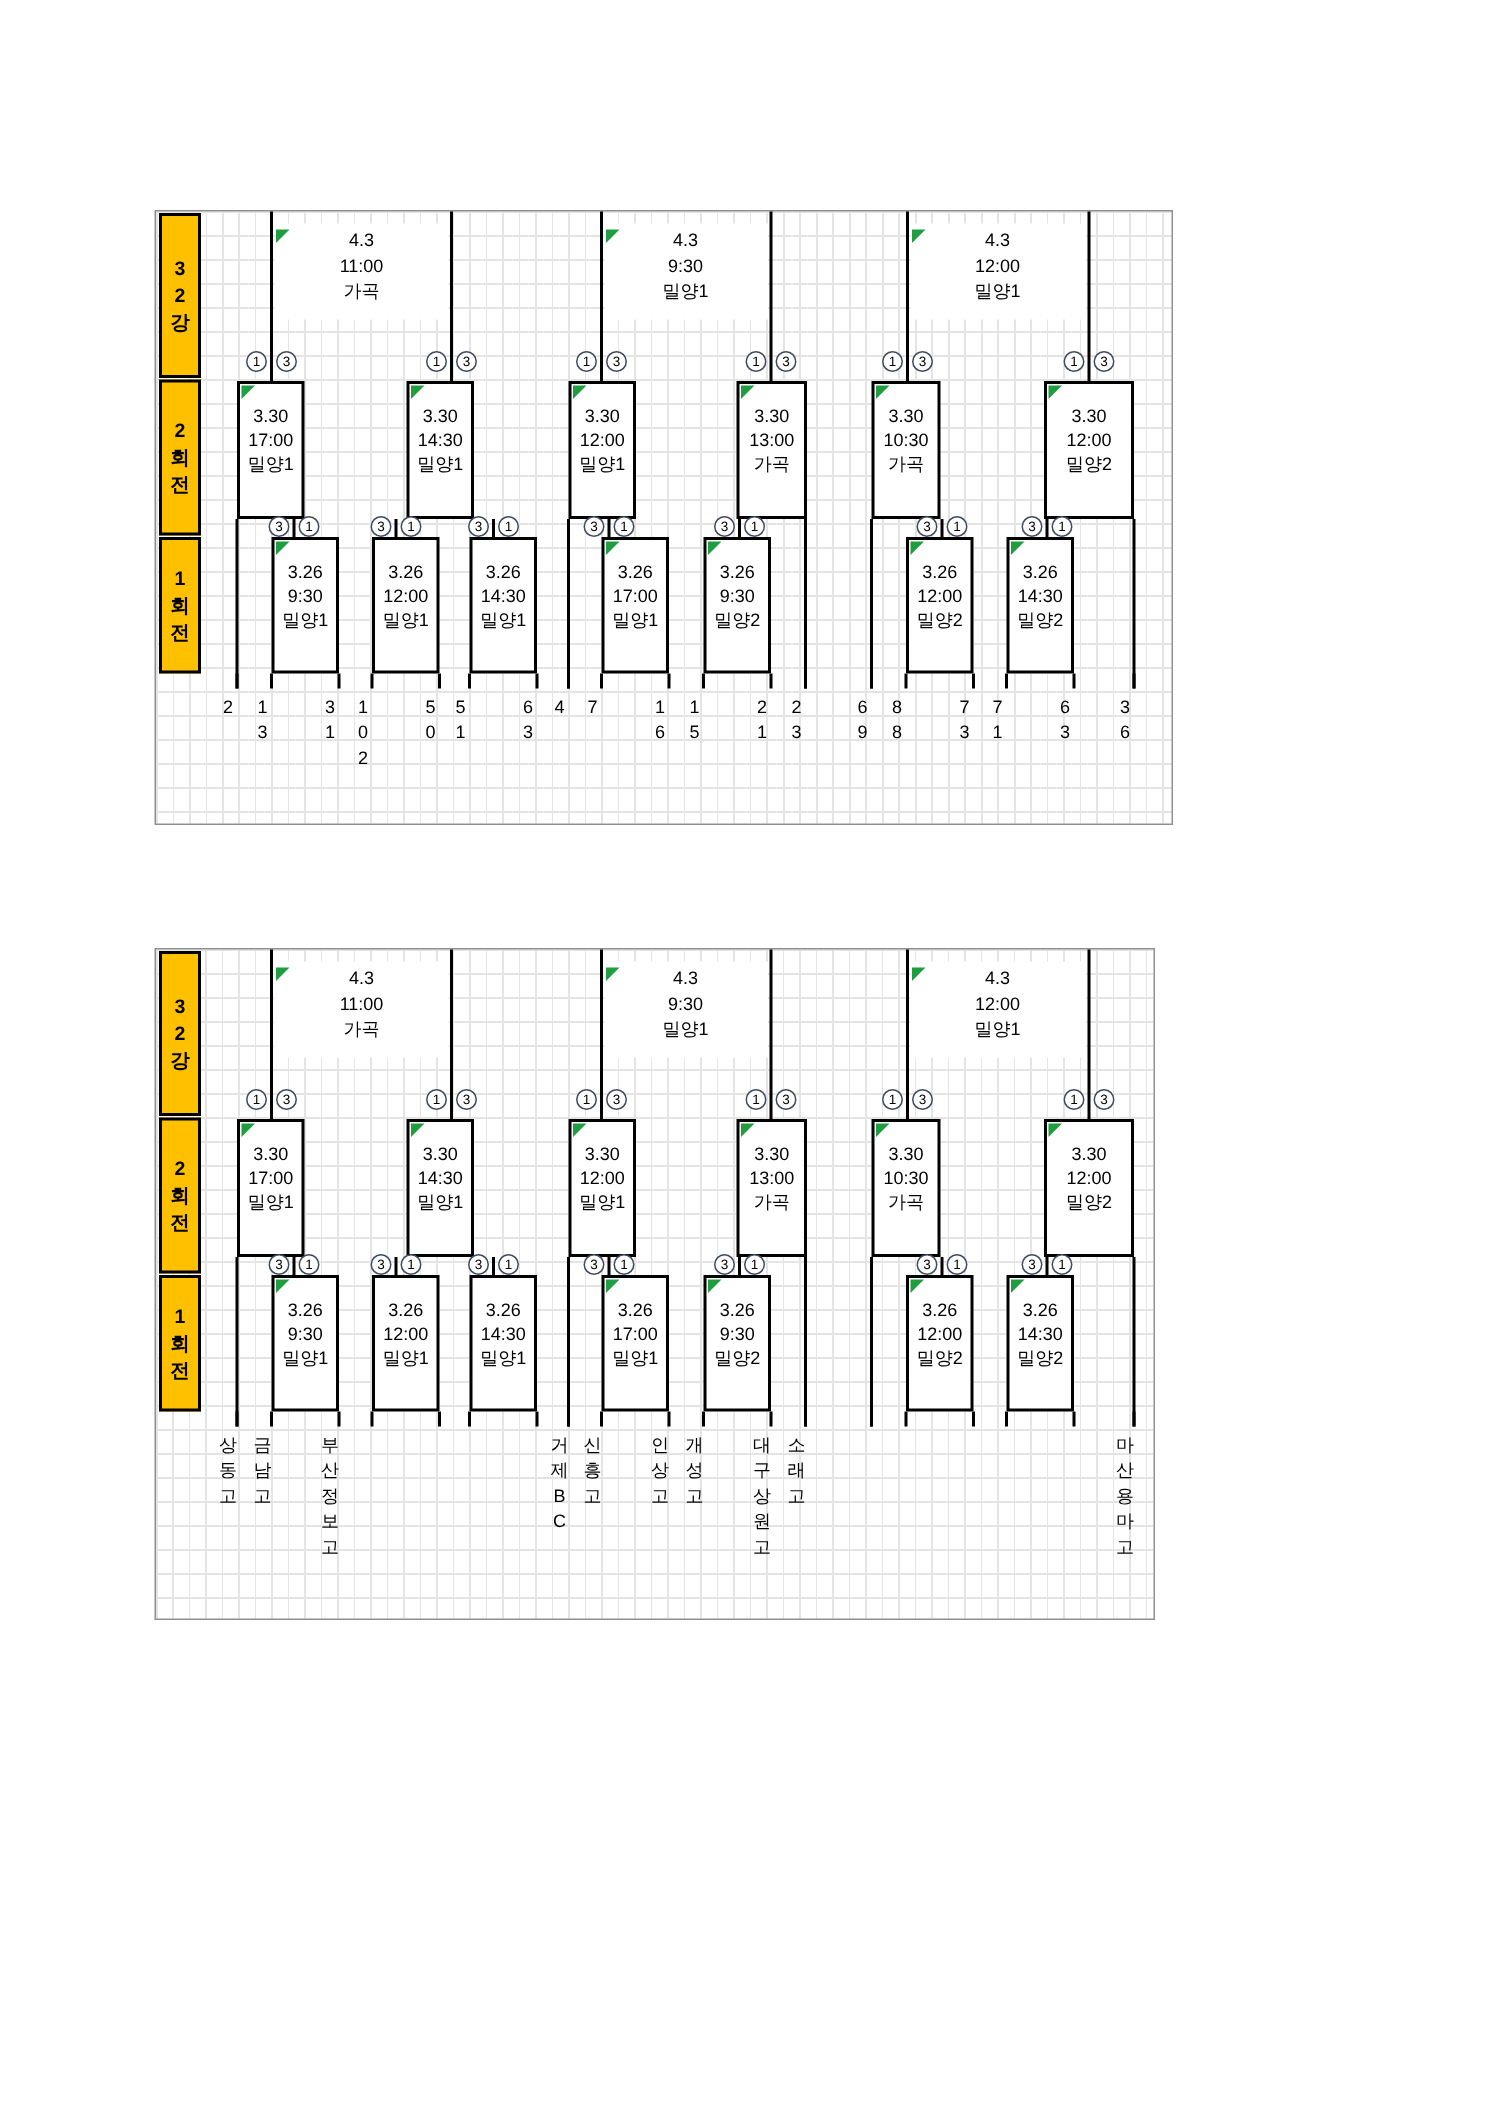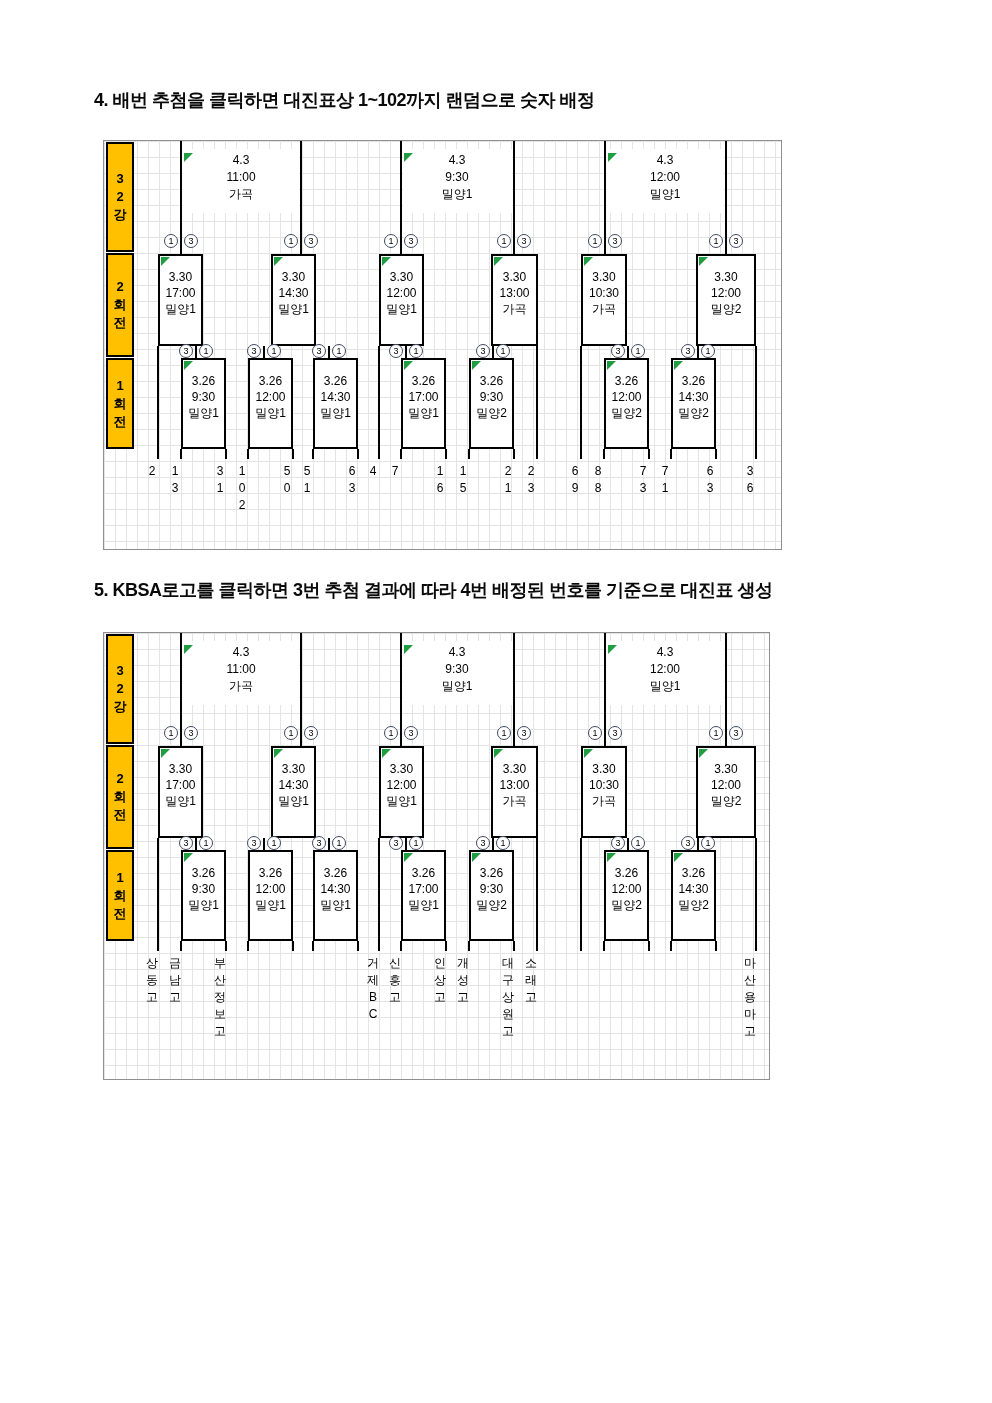--- a/index.html
+++ b/index.html
@@ -24,21 +24,20 @@
   .circ{position:absolute;width:14px;height:14px;border:1px solid #3f4a5f;border-radius:50%;
         background:#fff;box-sizing:border-box;font-size:9px;line-height:12px;text-align:center;color:#000;}
   .leaf{position:absolute;font-size:12px;line-height:17px;color:#000;text-align:center;white-space:pre-line;}
   .flag{position:absolute;width:0;height:0;border-top:9px solid #1f9d40;border-right:9px solid transparent;}
 </style>
 </head>
 <body>
 
 <div class="page">
 
-  <div class="title" style="left:94px;top:88px;">4. 배번 추첨을 클릭하면 대진표상 1~102까지 랜덤으로 숫자 배정</div>
 
   <div class="bracket" id="bracket1" style="left:103px;top:140px;width:677px;height:408px;">
       <div class="wrect" style="left: 79px; top: 8px; width: 116px; height: 64px;"></div>
       <div class="wrect" style="left: 299px; top: 8px; width: 109px; height: 64px;"></div>
       <div class="wrect" style="left: 503px; top: 8px; width: 117px; height: 64px;"></div>
       <div class="vline" style="left: 76px; top: 0px; height: 113px;"></div>
       <div class="vline" style="left: 196px; top: 0px; height: 113px;"></div>
       <div class="vline" style="left: 296px; top: 0px; height: 113px;"></div>
       <div class="vline" style="left: 409px; top: 0px; height: 113px;"></div>
       <div class="vline" style="left: 500px; top: 0px; height: 113px;"></div>
@@ -202,21 +201,20 @@
       <div class="leaf" style="left: 530px; top: 322px; width: 18px;">7
 3</div>
       <div class="leaf" style="left: 552px; top: 322px; width: 18px;">7
 1</div>
       <div class="leaf" style="left: 597px; top: 322px; width: 18px;">6
 3</div>
       <div class="leaf" style="left: 637px; top: 322px; width: 18px;">3
 6</div>
     </div>
 
-  <div class="title" style="left:94px;top:578px;">5. KBSA로고를 클릭하면 3번 추첨 결과에 따라 4번 배정된 번호를 기준으로 대진표 생성</div>
 
   <div class="bracket" id="bracket2" style="left:103px;top:632px;width:665px;height:446px;">
       <div class="wrect" style="left: 79px; top: 8px; width: 116px; height: 64px;"></div>
       <div class="wrect" style="left: 299px; top: 8px; width: 109px; height: 64px;"></div>
       <div class="wrect" style="left: 503px; top: 8px; width: 117px; height: 64px;"></div>
       <div class="vline" style="left: 76px; top: 0px; height: 113px;"></div>
       <div class="vline" style="left: 196px; top: 0px; height: 113px;"></div>
       <div class="vline" style="left: 296px; top: 0px; height: 113px;"></div>
       <div class="vline" style="left: 409px; top: 0px; height: 113px;"></div>
       <div class="vline" style="left: 500px; top: 0px; height: 113px;"></div>

